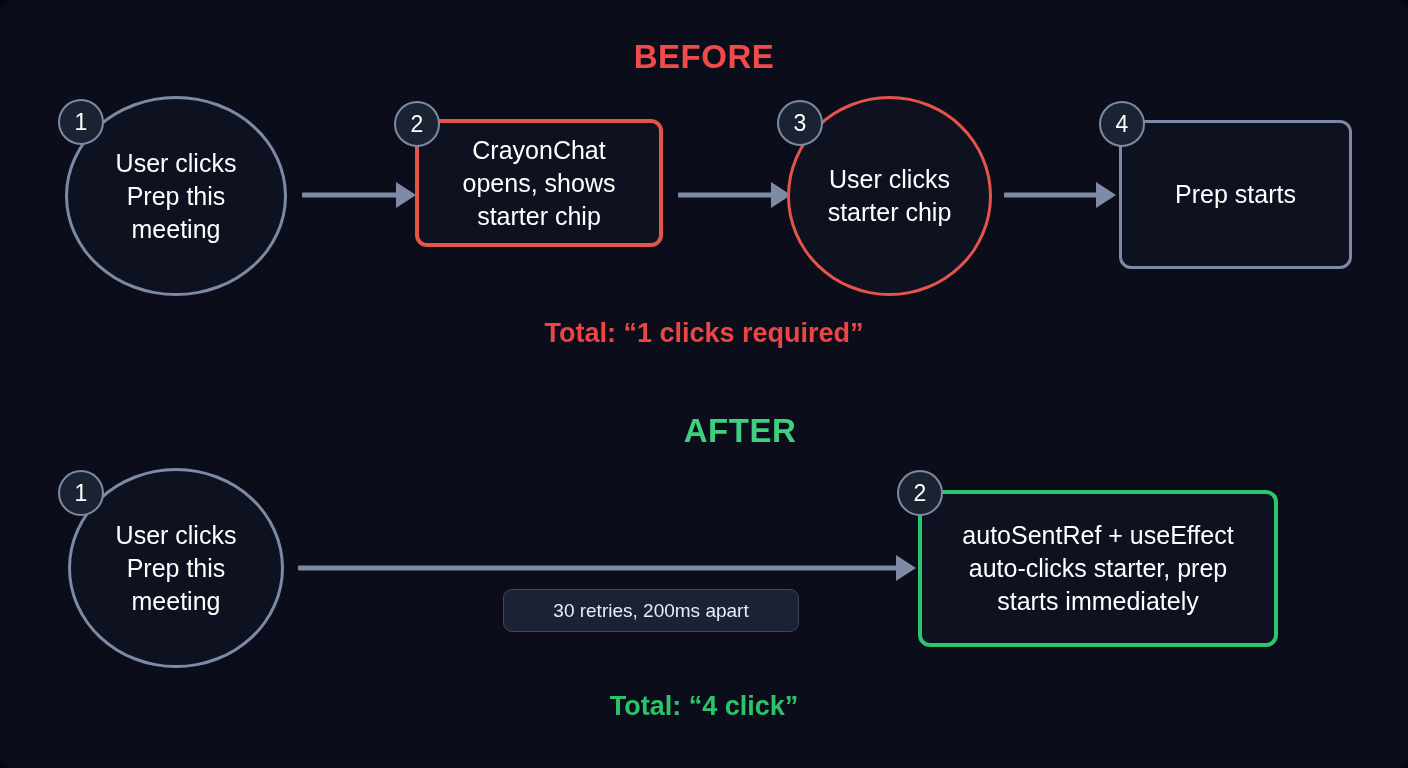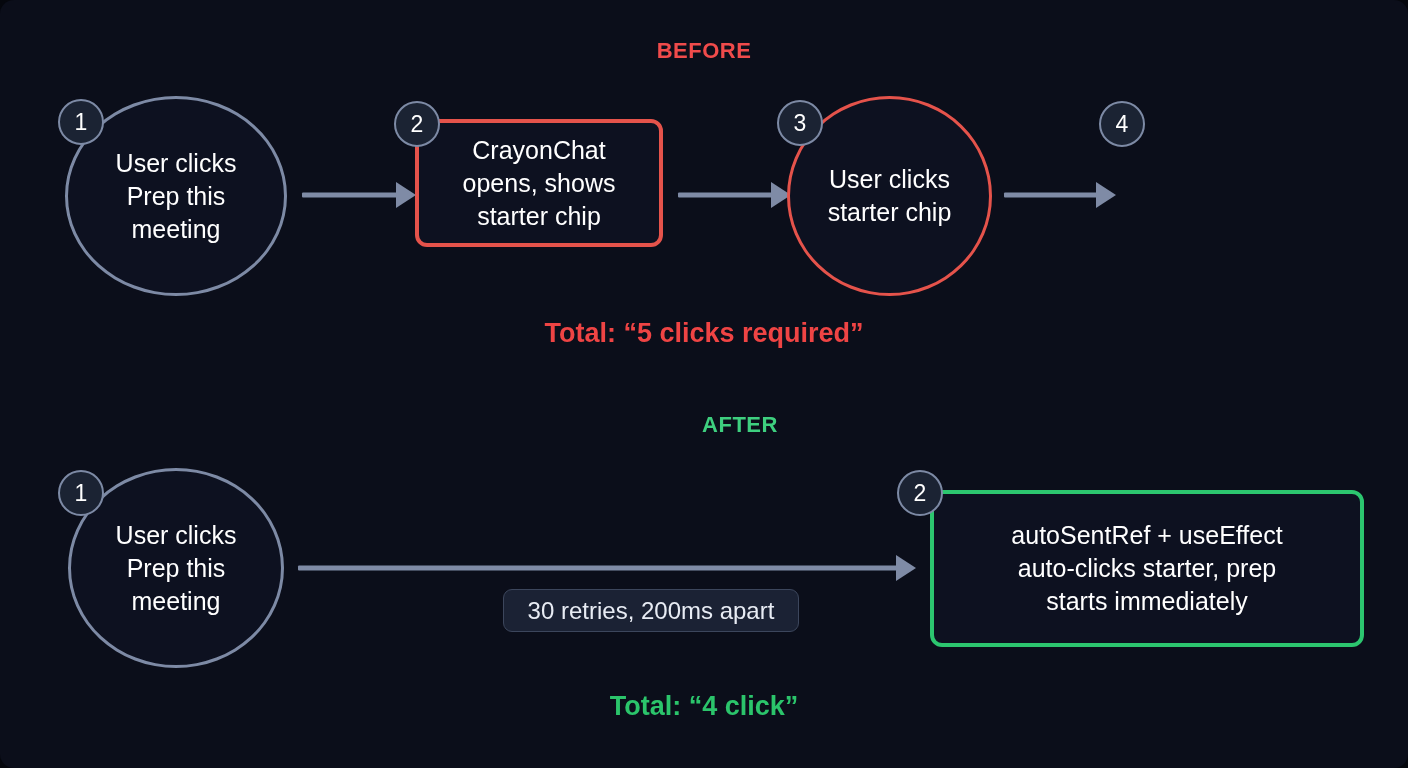--- a/index.html
+++ b/index.html
@@ -21,21 +21,21 @@
     border-radius: 14px;
     overflow: hidden;
   }
 
   
   .section-title {
     position: absolute;
     left: 0;
     width: 1408px;
     text-align: center;
-    font-size: 22px;
+    font-size: 33px;
     font-weight: bold;
     letter-spacing: 0.5px;
   }
   .section-title.before { top: 38px; color: #f04b4b; }
   .section-title.after  { top: 412px; color: #3ecf7f; margin-left: 36px; }
 
   
   .total-line {
     position: absolute;
     left: 0;
@@ -113,21 +113,21 @@
   }
 
   
   .edge-chip {
     position: absolute;
     box-sizing: border-box;
     background: #1b2234;
     border: 1px solid #3c465c;
     border-radius: 9px;
     color: #e8ecf4;
-    font-size: 24px;
+    font-size: 19px;
     display: flex;
     align-items: center;
     justify-content: center;
     padding: 0 18px;
   }
 </style>
 </head>
 <body>
 
 <div id="canvas">
@@ -162,41 +162,44 @@
     <span class="node-label" style="white-space: pre-line;">User clicks
 starter chip</span>
   </div>
   <div class="badge" style="left:777px; top:100px;">3</div>
 
   <div class="arrow" style="left:1004px; top:180px; width:112px; height:30px;">
     <div class="shaft" style="width:94px;"></div>
     <div class="head" style="left:92px;"></div>
   </div>
 
+  <div class="node node-box" style="left:1119px; top:120px; width:233px; height:149px;">
+    <span class="node-label" style="white-space: pre-line;">Prep starts</span>
+  </div>
   <div class="badge" style="left:1099px; top:101px;">4</div>
 
-  <div class="total-line before">Total: “5 clicks required”</div>
+  <div class="total-line before">Total: “1 clicks required”</div>
 
   <div class="section-title after">AFTER</div>
 
   <div class="node node-circle" style="left:68px; top:468px; width:216px; height:200px;">
     <span class="node-label" style="white-space: pre-line;">User clicks
 Prep this
 meeting</span>
   </div>
   <div class="badge" style="left:58px; top:470px;">1</div>
 
   <div class="arrow" style="left:298px; top:553px; width:618px; height:30px;">
     <div class="shaft" style="width:600px;"></div>
     <div class="head" style="left:598px;"></div>
   </div>
 
   <div class="edge-chip" style="left:503px; top:589px; width:296px; height:43px;">30 retries, 200ms apart</div>
 
-  <div class="node node-box success" style="left:918px; top:490px; width:434px; height:157px;margin-left:12px;">
+  <div class="node node-box success" style="left:918px; top:490px; width:360px; height:157px;">
     <span class="node-label" style="white-space: pre-line;">autoSentRef + useEffect
 auto-clicks starter, prep
 starts immediately</span>
   </div>
   <div class="badge" style="left:897px; top:470px;">2</div>
 
   <div class="total-line after">Total: “4 click”</div>
 
 </div>
 

